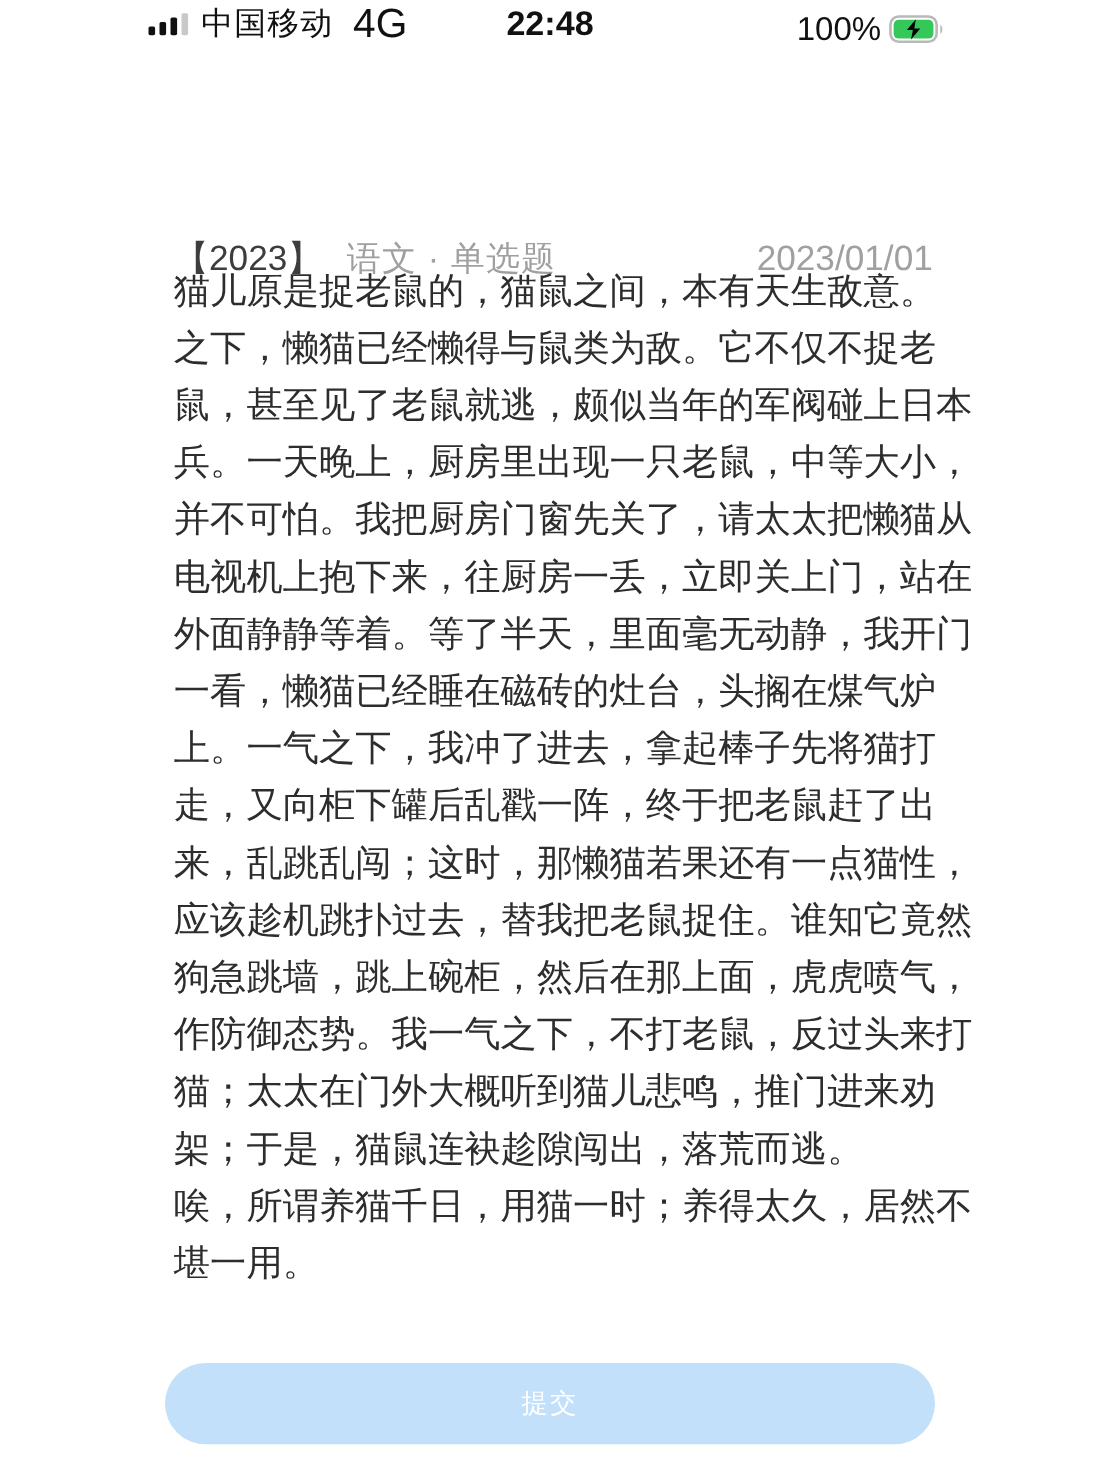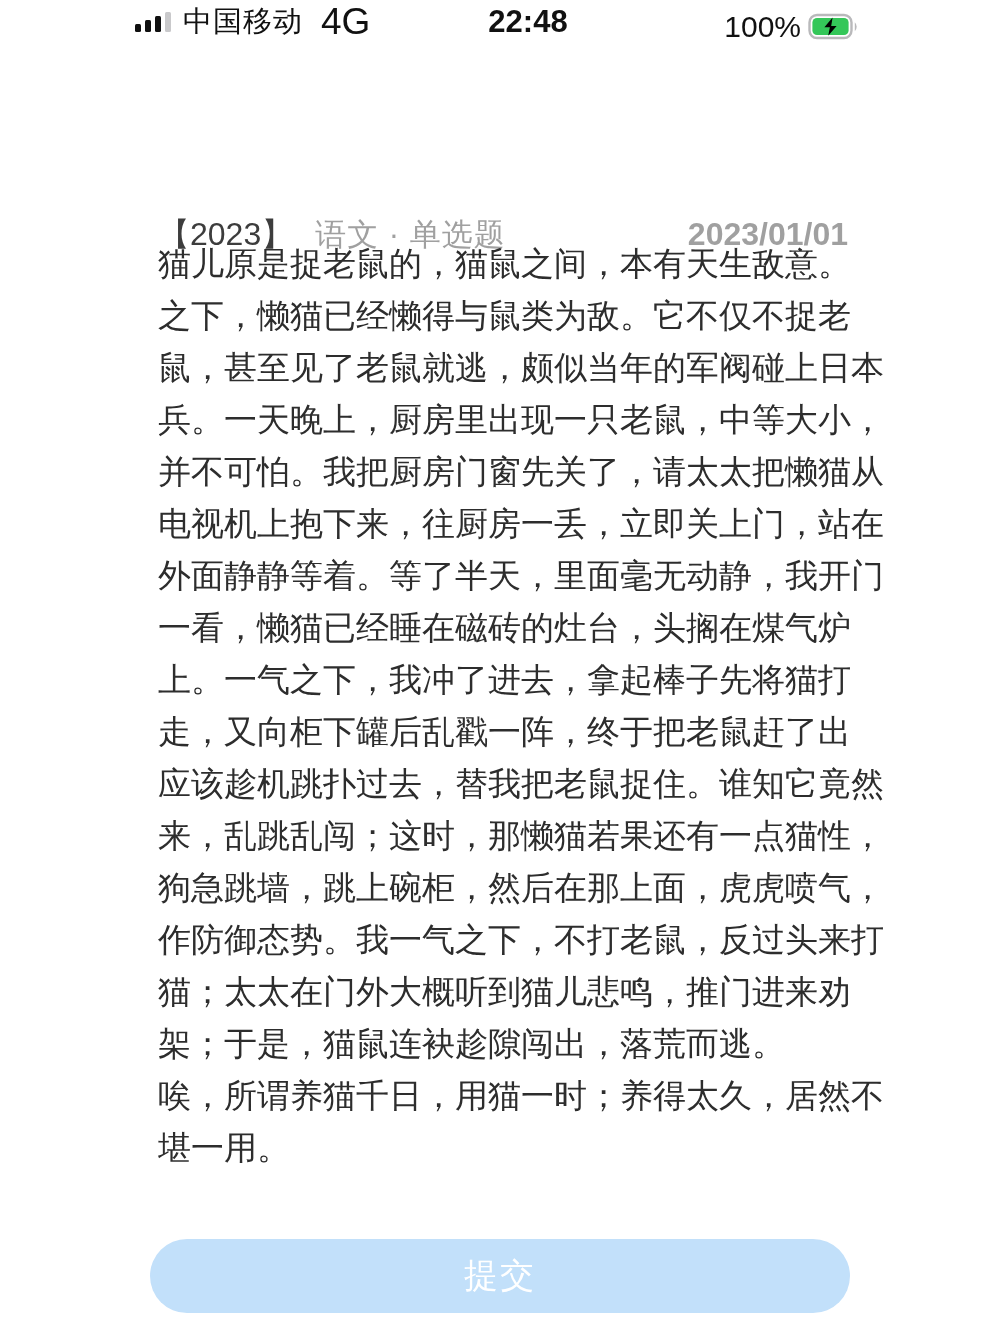--- a/index.html
+++ b/index.html
@@ -33,21 +33,20 @@
   .signal .b3 { height: 16px; }
   .signal .b4 { height: 20px; background: #c9c9cb; }
   .carrier { font-size: 29px; font-weight: 500; letter-spacing: 1px; }
   .network { font-size: 37px; font-weight: 400; margin-left: 6px; }
   .sb-time {
     position: absolute;
     left: 50%;
     transform: translateX(-50%);
     font-size: 31px;
     font-weight: 700;
-    margin-left: 28px;
   }
   .sb-right { display: flex; align-items: center; gap: 7px; margin-top: 10px; }
   .battery-pct { font-size: 30px; font-weight: 400; }
 
   
   .nav-bar {
     position: absolute;
     top: 44px; left: 0; right: 0;
     height: 86px;
     display: flex;
@@ -84,21 +83,21 @@
     position: absolute;
     top: 168px; left: 158px; right: 152px;
     display: flex;
     align-items: baseline;
     justify-content: space-between;
     margin-top: 45px;
   }
   .meta-left { display: flex; align-items: baseline; gap: 22px; }
   .year-tag { font-size: 32px; color: #3d3d3d; font-weight: 500; }
   .subject { font-size: 31px; color: #a0a0a0; letter-spacing: 1px; }
-  .date { font-size: 32px; color: #a0a0a0; font-weight: bold; }
+  .date { font-size: 32px; color: #a0a0a0; }
 
   
   .passage {
     position: absolute;
     top: 238px;
     left: 158px;
     right: 110px;
     color: #2d2d2d;
   }
   .pline {
@@ -116,21 +115,21 @@
   .submit-btn {
     position: absolute;
     top: 1239px;
     left: 150px;
     width: 700px;
     height: 74px;
     border: none;
     border-radius: 37px;
     background: #c2e0fa;
     color: #ffffff;
-    font-size: 34px;
+    font-size: 24px;
     font-family: inherit;
     letter-spacing: 2px;
     cursor: pointer;
   }
 </style>
 </head>
 <body>
 
 <div class="screen">
 
@@ -172,22 +171,22 @@
     <div class="pline">猫儿原是捉老鼠的，猫鼠之间，本有天生敌意。</div>
     <div class="pline">之下，懒猫已经懒得与鼠类为敌。它不仅不捉老</div>
     <div class="pline">鼠，甚至见了老鼠就逃，颇似当年的军阀碰上日本</div>
     <div class="pline">兵。一天晚上，厨房里出现一只老鼠，中等大小，</div>
     <div class="pline">并不可怕。我把厨房门窗先关了，请太太把懒猫从</div>
     <div class="pline">电视机上抱下来，往厨房一丢，立即关上门，站在</div>
     <div class="pline">外面静静等着。等了半天，里面毫无动静，我开门</div>
     <div class="pline">一看，懒猫已经睡在磁砖的灶台，头搁在煤气炉</div>
     <div class="pline">上。一气之下，我冲了进去，拿起棒子先将猫打</div>
     <div class="pline">走，又向柜下罐后乱戳一阵，终于把老鼠赶了出</div>
+    <div class="pline">来，乱跳乱闯；这时，那懒猫若果还有一点猫性，</div>
     <div class="pline">应该趁机跳扑过去，替我把老鼠捉住。谁知它竟然</div>
-    <div class="pline">来，乱跳乱闯；这时，那懒猫若果还有一点猫性，</div>
     <div class="pline">狗急跳墙，跳上碗柜，然后在那上面，虎虎喷气，</div>
     <div class="pline">作防御态势。我一气之下，不打老鼠，反过头来打</div>
     <div class="pline">猫；太太在门外大概听到猫儿悲鸣，推门进来劝</div>
     <div class="pline">架；于是，猫鼠连袂趁隙闯出，落荒而逃。</div>
     <div class="pline underlined">唉，所谓养猫千日，用猫一时；养得太久，居然不</div>
     <div class="pline underlined">堪一用。</div>
   </div>
 
   <button class="submit-btn">提交</button>
 

